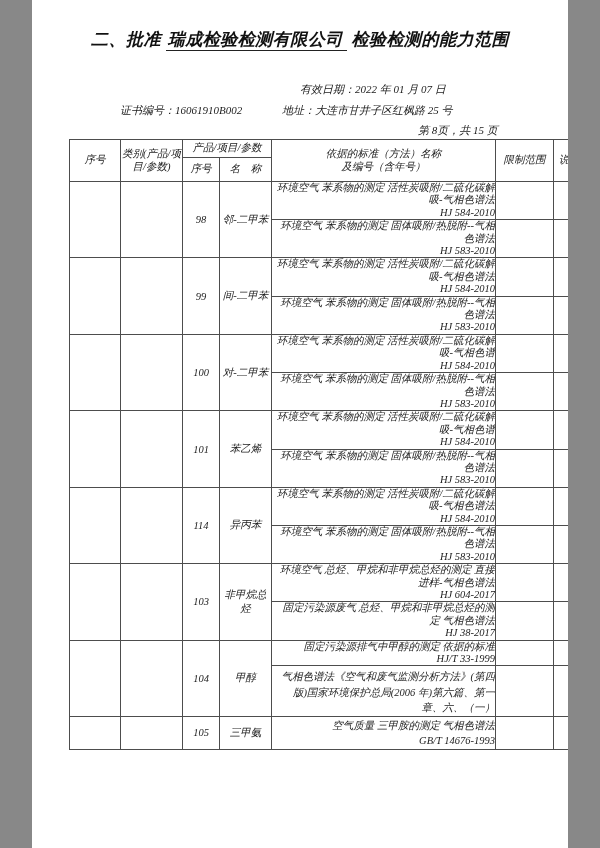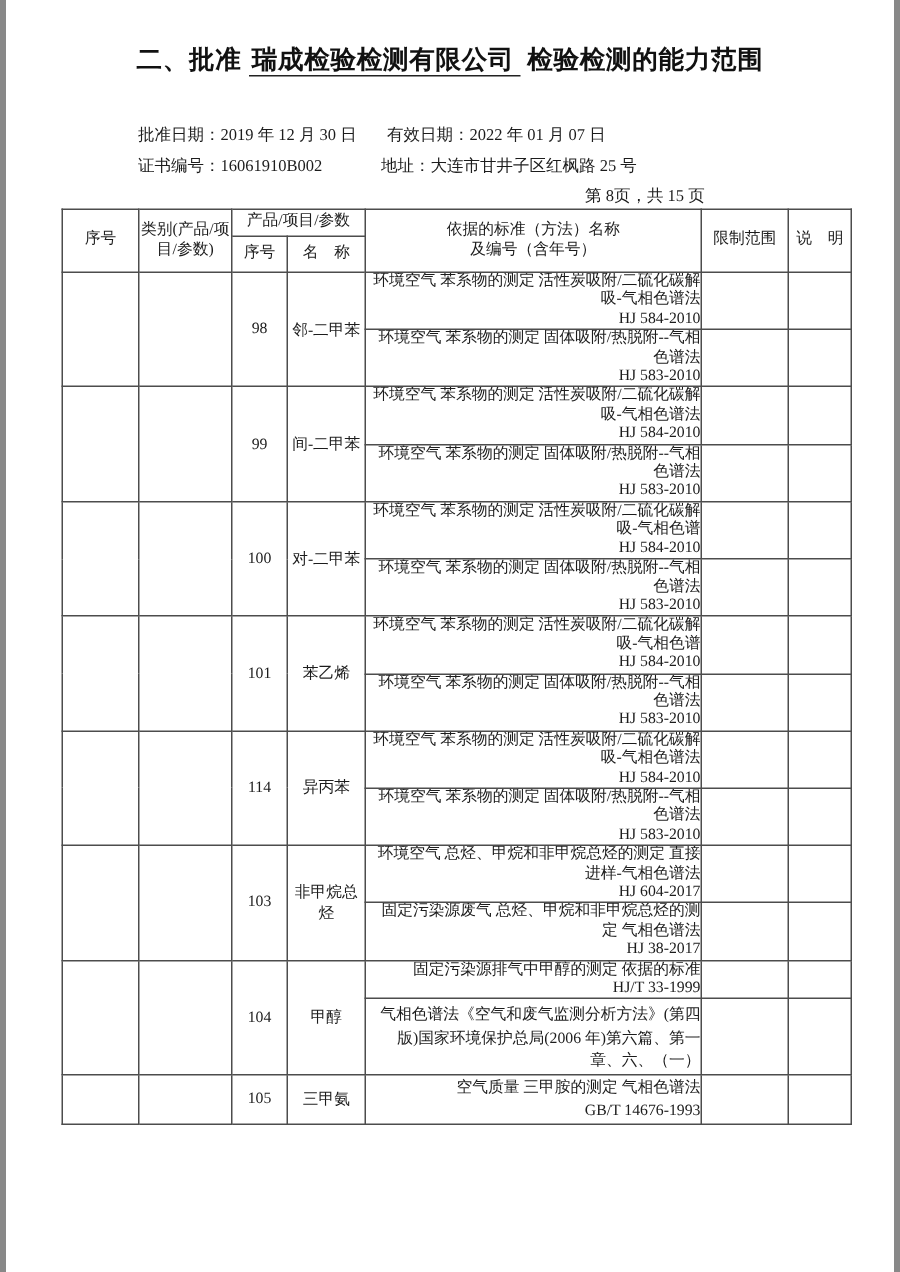--- a/index.html
+++ b/index.html
@@ -2,43 +2,44 @@
 <html><head>
 <meta charset="utf-8">
 <style>
   html,body{margin:0;padding:0;}
   body{
     background:#888;
     font-family:"Liberation Serif","DejaVu Serif",serif;
   }
   .page{
     position:relative;
-    width:592px;height:848px;
+    width:536px;height:848px;
     margin:0 auto;
     background:#ffffff;
     color:#1c1c1c;
     overflow:hidden;
+    font-style:italic;
   }
   
   .doc-title{
     position:absolute;top:28px;left:0;width:100%;
     text-align:center;
     font-size:17px;font-weight:bold;
     letter-spacing:0.5px;
     color:#111;
     white-space:nowrap;
   }
   .doc-title .u{
     border-bottom:1.5px solid #222;
     padding:0 4px 1px 2px;
   }
   
   .meta{position:absolute;font-size:11px;color:#1c1c1c;white-space:nowrap;}
   .m-approval{left:88px;top:82px;}
-  .m-valid{left:254px;top:82px;}
+  .m-valid{left:268px;top:82px;}
   .m-cert{left:88px;top:103px;}
   .m-address{left:250px;top:103px;}
   .m-page{left:386px;top:123px;}
   
   table.cap{
     position:absolute;left:37px;top:139px;
     width:526px;
     border-collapse:collapse;
     table-layout:fixed;
     font-size:10.5px;
@@ -80,21 +81,20 @@
 <body>
 
 <div class="page">
 
   <div class="doc-title">
     <span>二、批准</span>
     <span class="u">瑞成检验检测有限公司</span>
     <span>检验检测的能力范围</span>
   </div>
 
-  <div class="meta m-approval"><span>批准日期：</span><span>2019 年 12 月 30 日</span></div>
   <div class="meta m-valid"><span>有效日期：</span><span>2022 年 01 月 07 日</span></div>
   <div class="meta m-cert"><span>证书编号：</span><span>16061910B002</span></div>
   <div class="meta m-address"><span>地址：</span><span>大连市甘井子区红枫路 25 号</span></div>
   <div class="meta m-page">第 8页，共 15 页</div>
 
   <table class="cap">
     <colgroup>
       <col style="width:51px">
         <col style="width:62px">
         <col style="width:37px">

